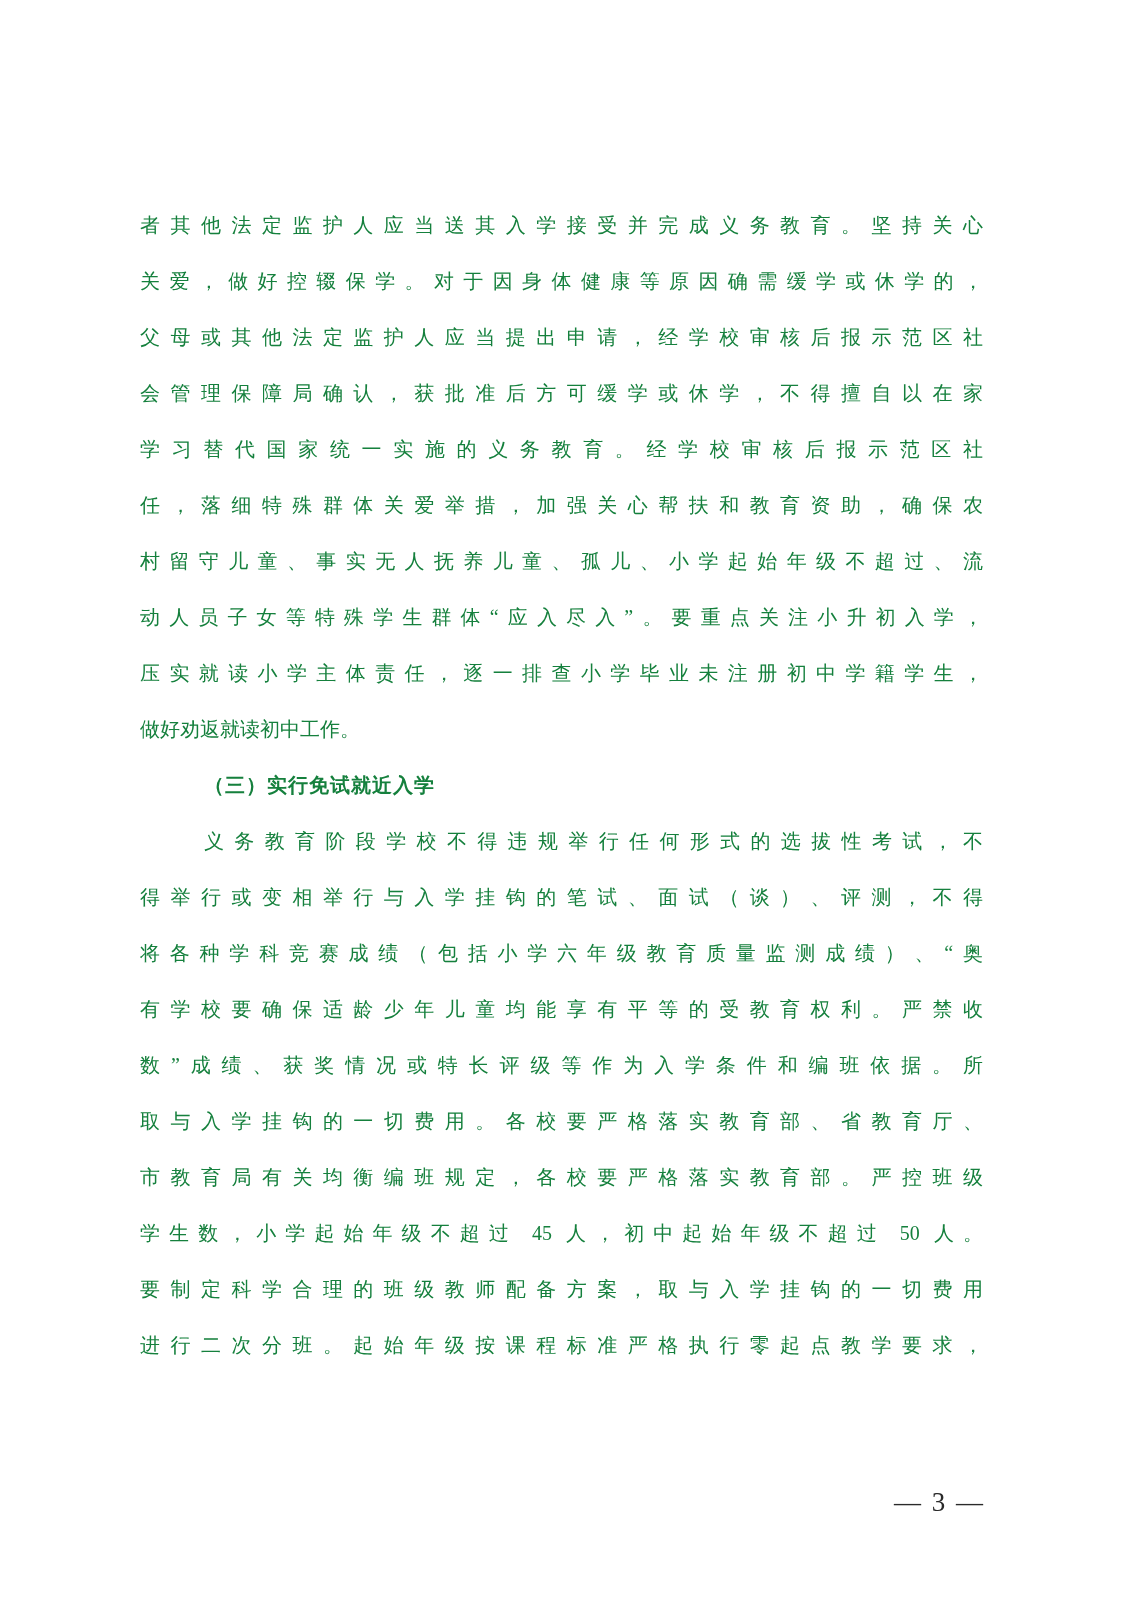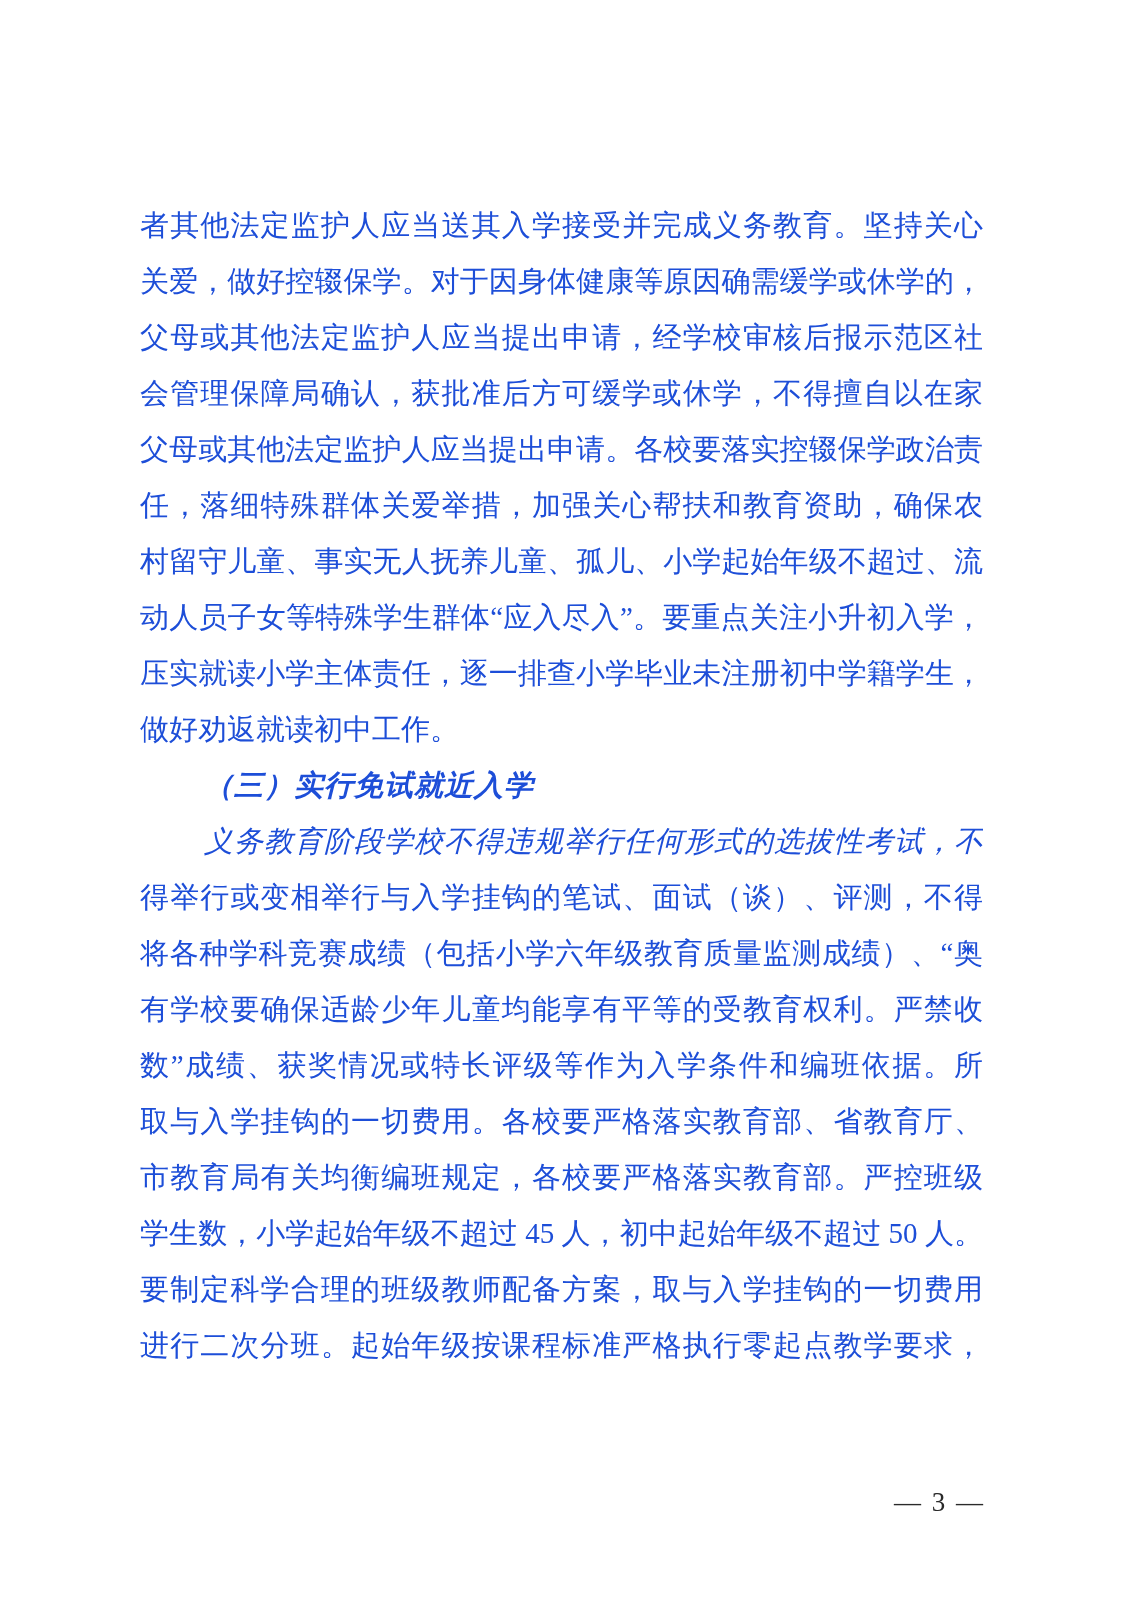--- a/index.html
+++ b/index.html
@@ -20,36 +20,35 @@
     inset: 0;
     background: #ffffff;
   }
   .doc-body {
     position: absolute;
     left: 140px;
     top: 197px;
     width: 843px;
   }
   .text-line {
-    font-size: 29px;
+    font-size: 20px;
     line-height: 56px;
     height: 56px;
     white-space: nowrap;
-    color: #1d4ed8;
+    color: #15803d;
   }
   .text-line.justify {
     white-space: normal;
     text-align: justify;
     text-align-last: justify;
     text-justify: inter-character;
     overflow: hidden;
   }
   .text-line.indent {
     text-indent: 64px;
-    font-style: italic;
   }
   .text-line.heading {
     font-weight: bold;
     letter-spacing: 1px;
   }
   .doc-footer {
     position: absolute;
     top: 1486px;
     right: 146px;
     font-size: 27px;
@@ -60,21 +59,21 @@
 </style>
 </head>
 <body>
 
 <div class="doc-page">
   <div class="doc-body" id="doc-body">
       <div class="text-line justify">者其他法定监护人应当送其入学接受并完成义务教育。坚持关心</div>
       <div class="text-line justify">关爱，做好控辍保学。对于因身体健康等原因确需缓学或休学的，</div>
       <div class="text-line justify">父母或其他法定监护人应当提出申请，经学校审核后报示范区社</div>
       <div class="text-line justify">会管理保障局确认，获批准后方可缓学或休学，不得擅自以在家</div>
-      <div class="text-line justify">父母或其他法定监护人应当提出申请。各校要落实控辍保学政治责</div>
+      <div class="text-line justify">学习替代国家统一实施的义务教育。经学校审核后报示范区社</div>
       <div class="text-line justify">任，落细特殊群体关爱举措，加强关心帮扶和教育资助，确保农</div>
       <div class="text-line justify">村留守儿童、事实无人抚养儿童、孤儿、小学起始年级不超过、流</div>
       <div class="text-line justify">动人员子女等特殊学生群体“应入尽入”。要重点关注小升初入学，</div>
       <div class="text-line justify">压实就读小学主体责任，逐一排查小学毕业未注册初中学籍学生，</div>
       <div class="text-line">做好劝返就读初中工作。</div>
       <div class="text-line indent heading">（三）实行免试就近入学</div>
       <div class="text-line justify indent">义务教育阶段学校不得违规举行任何形式的选拔性考试，不</div>
       <div class="text-line justify">得举行或变相举行与入学挂钩的笔试、面试（谈）、评测，不得</div>
       <div class="text-line justify">将各种学科竞赛成绩（包括小学六年级教育质量监测成绩）、“奥</div>
       <div class="text-line justify">有学校要确保适龄少年儿童均能享有平等的受教育权利。严禁收</div>

